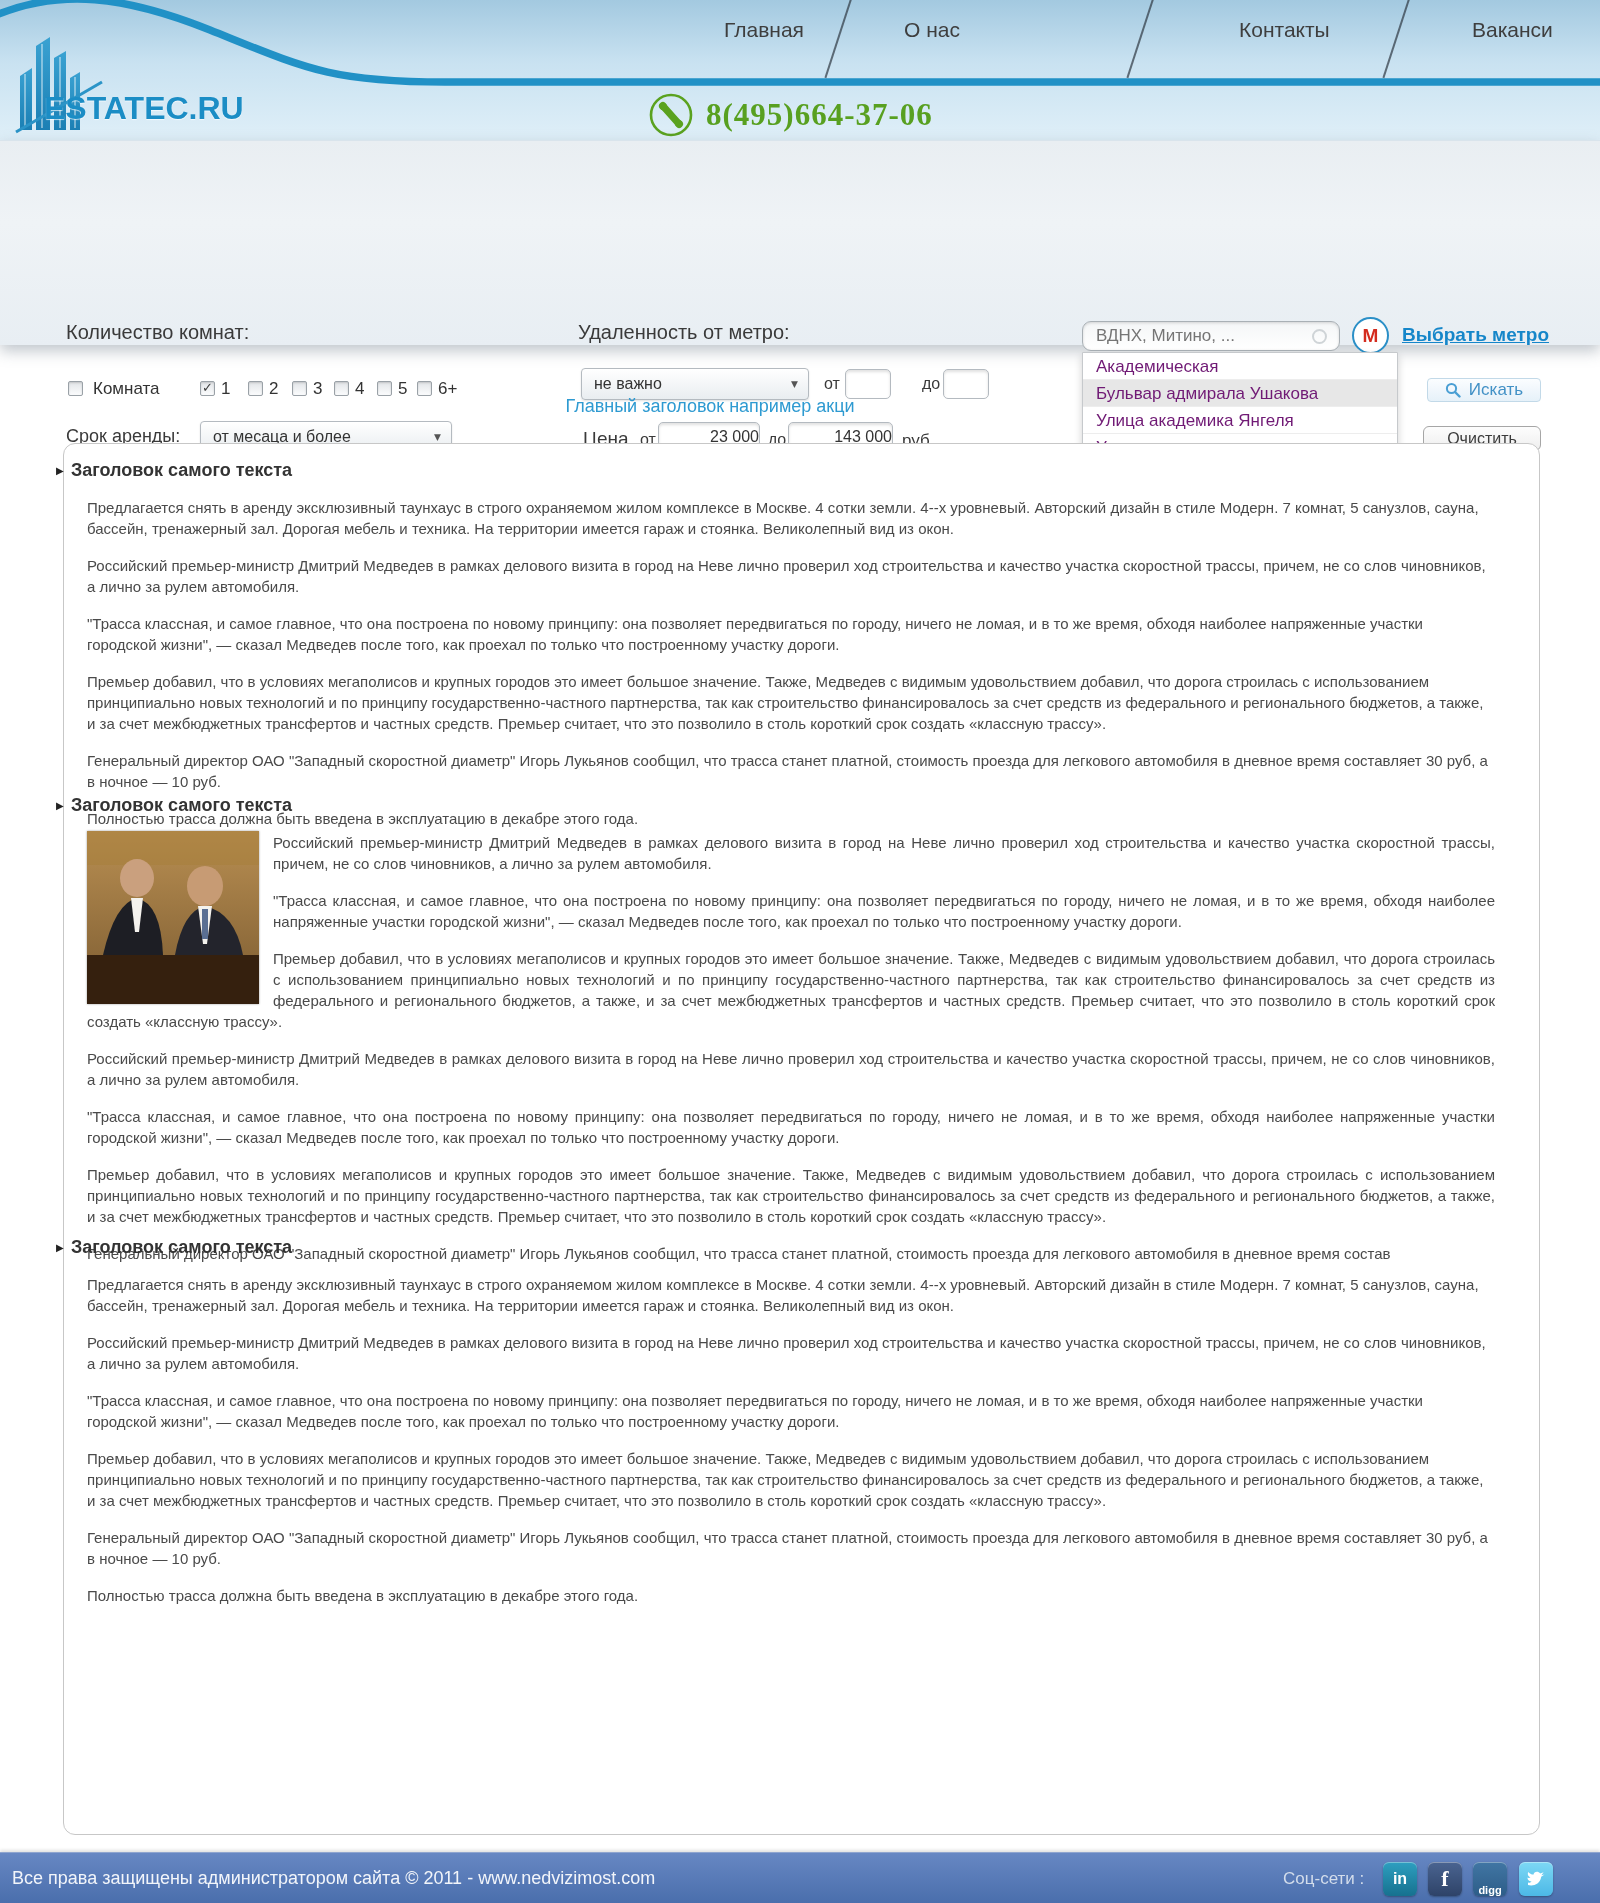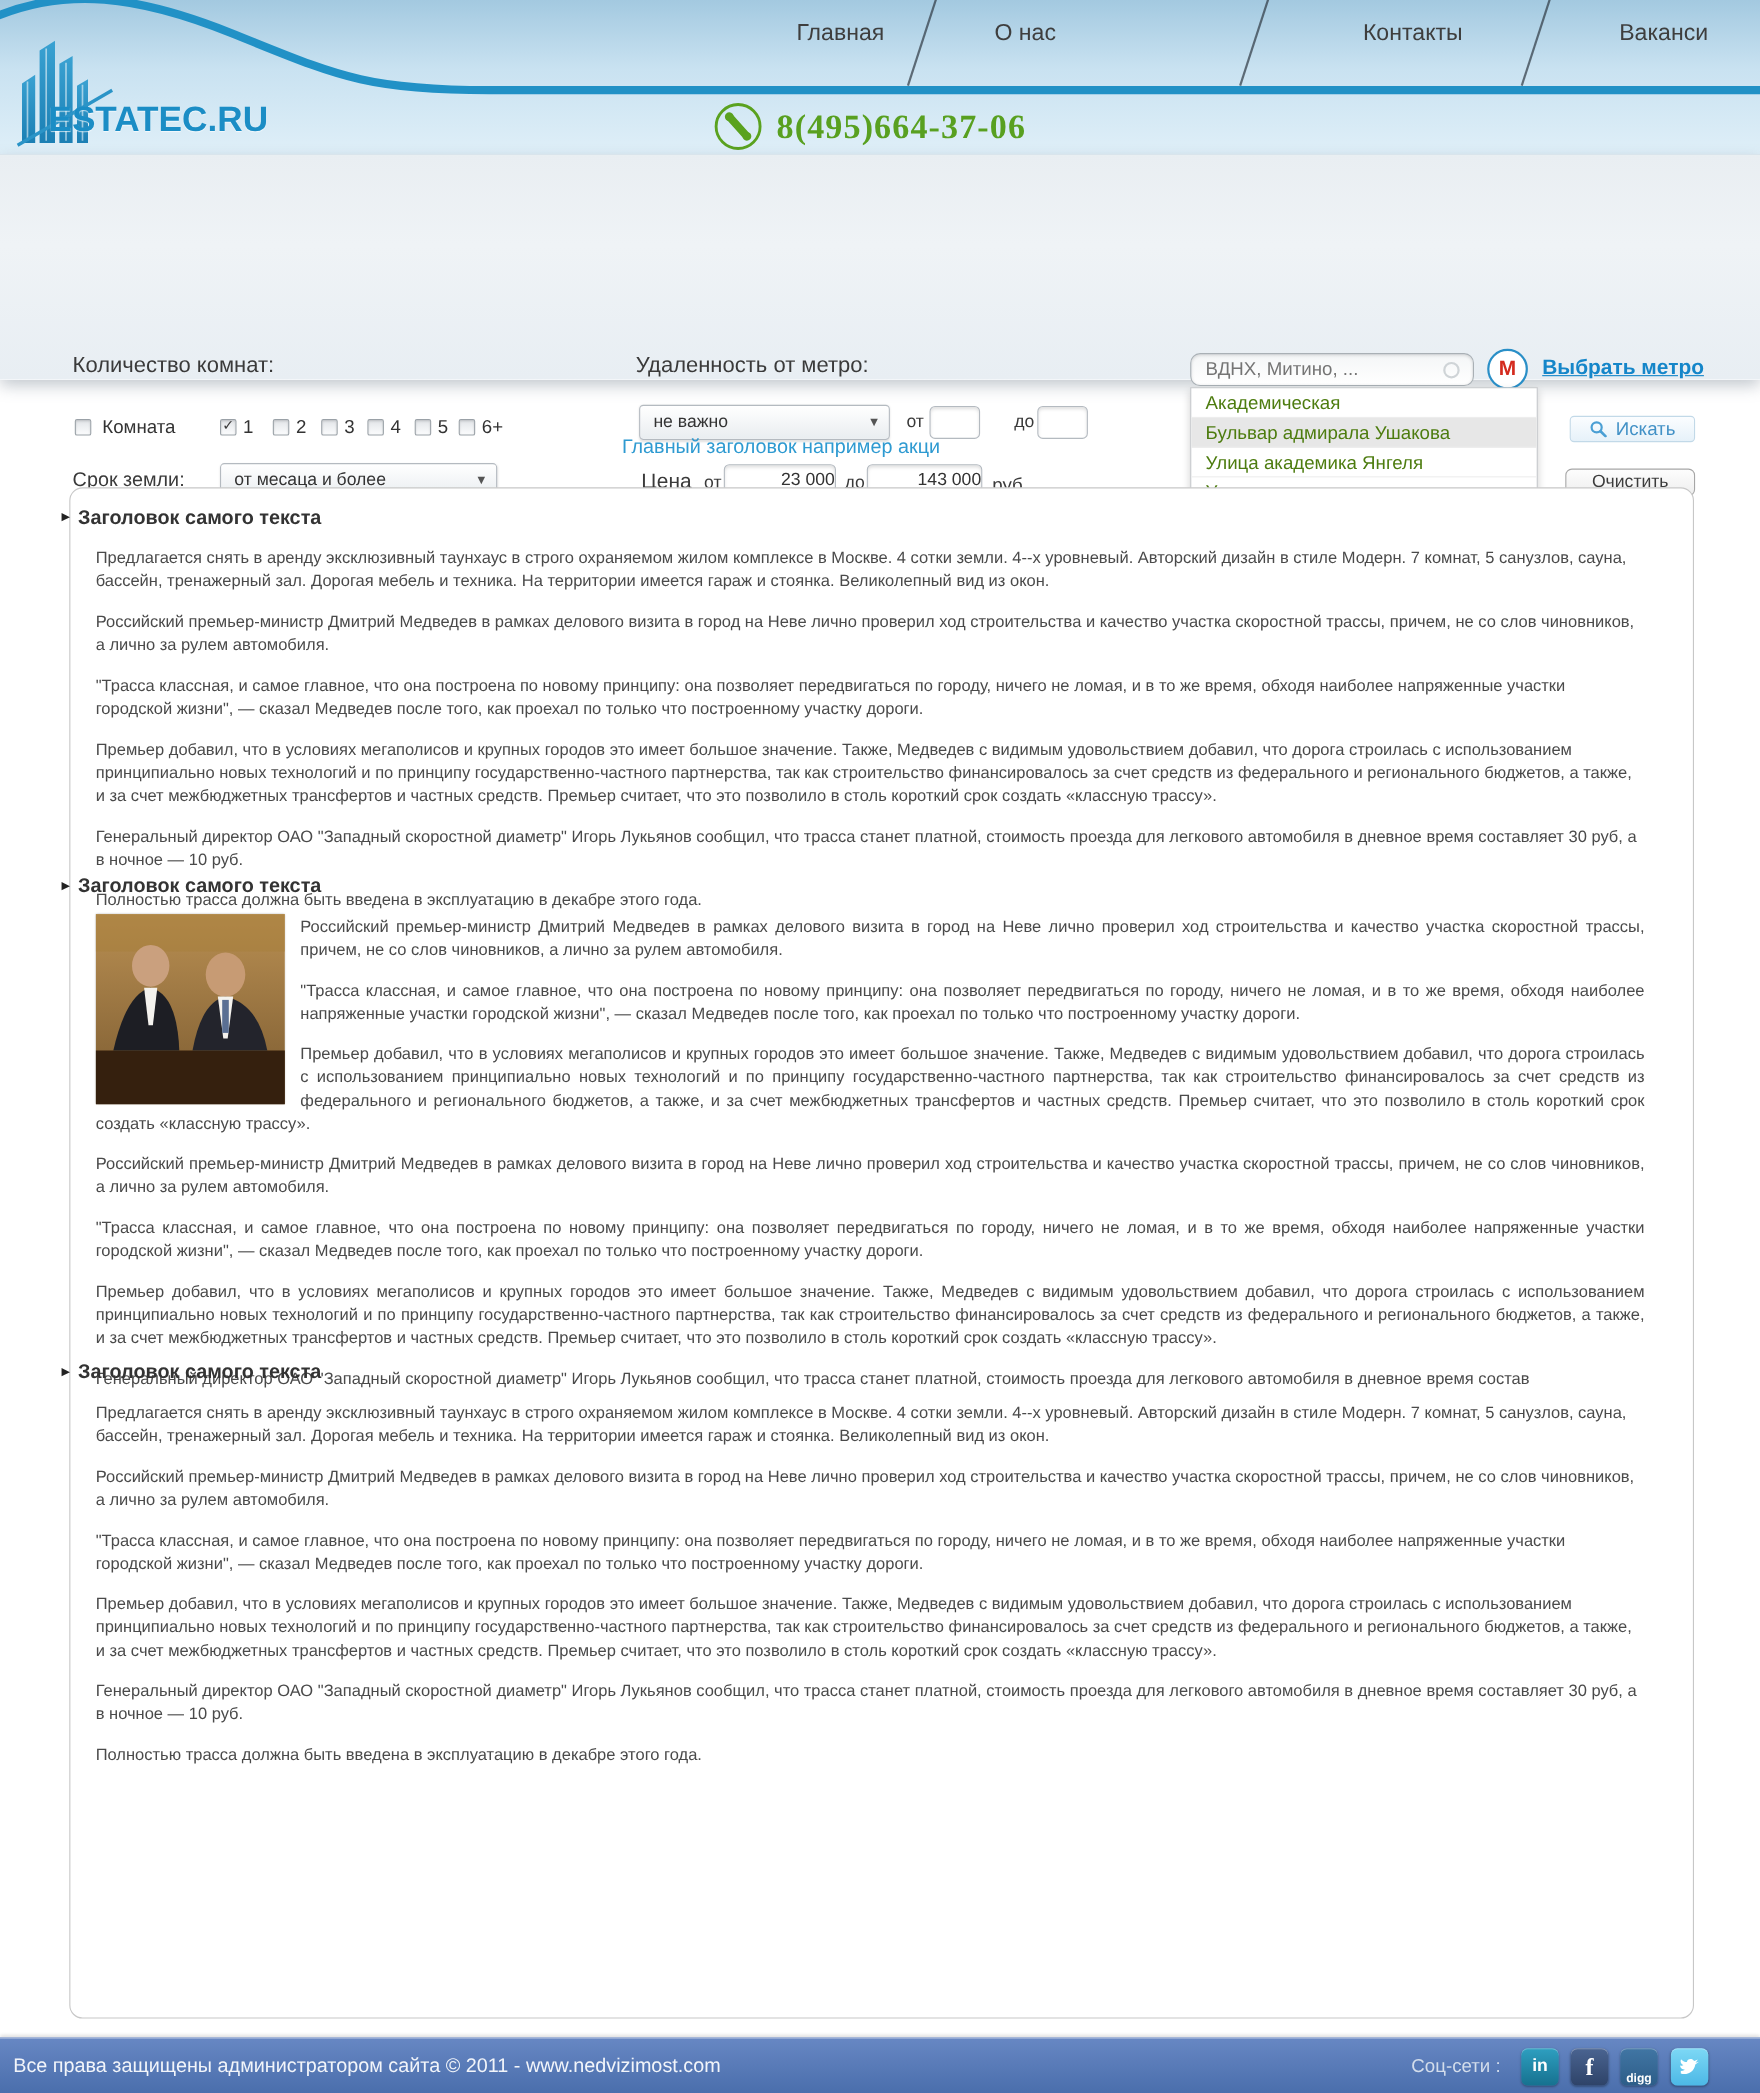--- a/index.html
+++ b/index.html
@@ -70,21 +70,21 @@
   }
   .metro-link {
     position:absolute; left:1402px; top:183px; font-size:19px; font-weight:bold;
     color:#1586c9; text-decoration:underline; cursor:pointer;
   }
   .dropdown {
     position:absolute; left:1082px; top:211px; width:316px;
     background:#fff; border:1px solid #c6c9cc; border-radius:0 0 8px 8px;
     box-shadow:0 4px 8px rgba(0,0,0,.18); overflow:hidden;
   }
-  .dd-item { height:27px; line-height:27px; padding-left:13px; font-size:17px; color:#4d7c0f; border-bottom:1px solid #ededed; cursor:pointer; }
+  .dd-item { height:27px; line-height:27px; padding-left:13px; font-size:17px; color:#701a75; border-bottom:1px solid #ededed; cursor:pointer; }
   .dd-item:last-child { border-bottom:none; }
   .dd-item.hl { background:#e7e7e7; }
   .btn-search {
     position:absolute; left:1427px; top:237px; width:114px; height:24px;
     border:1px solid #c2d9e8; border-radius:4px; background:linear-gradient(180deg,#fbfdff,#e6f1f9);
     color:#4291c6; font-size:17px; display:flex; align-items:center; justify-content:center; gap:8px; cursor:pointer;
   }
   .btn-clear {
     position:absolute; left:1423px; top:285px; width:118px; height:25px;
     border:1px solid #a6a6a6; border-radius:6px; background:linear-gradient(180deg,#fdfdfd,#eeeeee);
@@ -186,21 +186,21 @@
   <span class="cb-label" style="left:269px; top:238px">2</span>
   <span class="cb" style="left:292px; top:240px"></span>
   <span class="cb-label" style="left:313px; top:238px">3</span>
   <span class="cb" style="left:334px; top:240px"></span>
   <span class="cb-label" style="left:355px; top:238px">4</span>
   <span class="cb" style="left:377px; top:240px"></span>
   <span class="cb-label" style="left:398px; top:238px">5</span>
   <span class="cb" style="left:417px; top:240px"></span>
   <span class="cb-label" style="left:438px; top:238px">6+</span>
 
-  <div class="flabel" style="left:66px; top:285px; font-size:18px">Срок земли:</div>
+  <div class="flabel" style="left:66px; top:285px; font-size:18px">Срок аренды:</div>
   <div class="select" style="left:200px; top:280px; width:252px; height:31px">
     <span>от месаца и более</span>
     <span class="arr">▼</span>
   </div>
 
   <div class="flabel" style="left:578px; top:180px">Удаленность от метро:</div>
   <div class="select" style="left:581px; top:227px; width:228px; height:32px">
     <span>не важно</span>
     <span class="arr">▼</span>
   </div>

